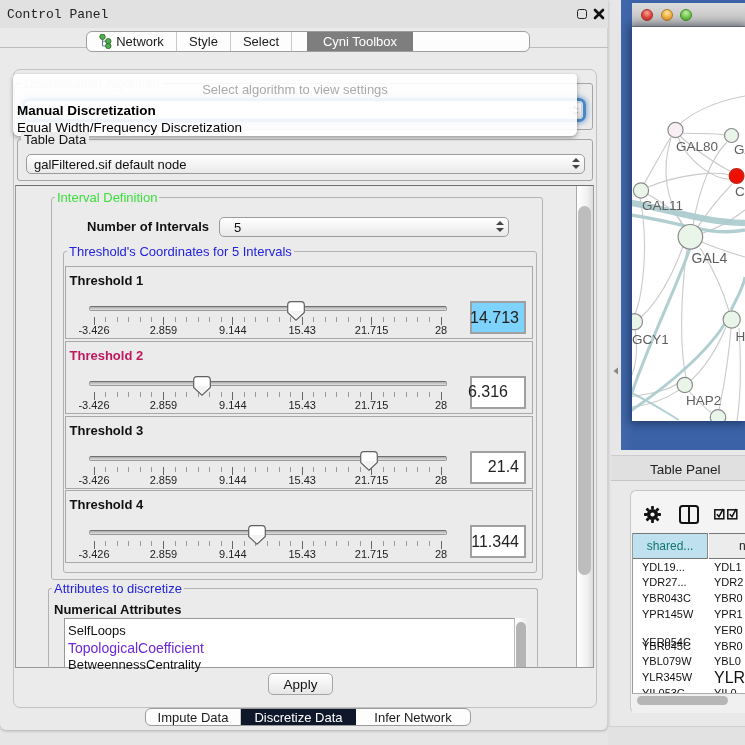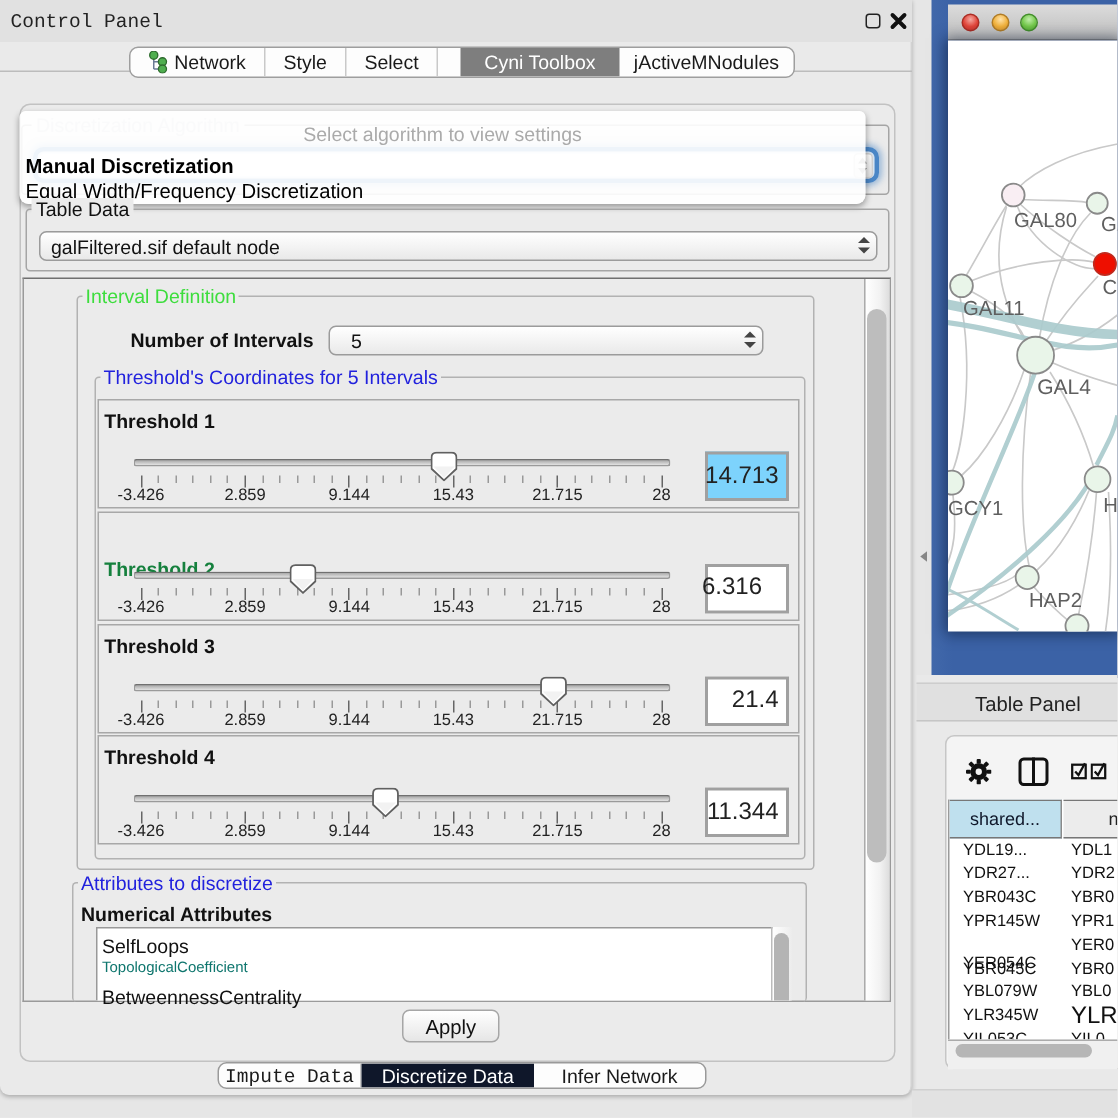--- a/index.html
+++ b/index.html
@@ -30,21 +30,20 @@
       <svg width="13" height="15" viewBox="0 0 13 15" style="margin-right:4px;">
           <path d="M3.5 3 L3.5 12 M3.5 7.2 L9 7.2 M3.5 12 L9 12" stroke="#6a7a95" stroke-width="1" fill="none"></path>
           <circle cx="3.5" cy="2.8" r="2.7" fill="#4fae4f" stroke="#2e6b2e" stroke-width="0.9"></circle>
           <circle cx="9.3" cy="7.2" r="2.7" fill="#4fae4f" stroke="#2e6b2e" stroke-width="0.9"></circle>
           <circle cx="9.3" cy="12" r="2.7" fill="#4fae4f" stroke="#2e6b2e" stroke-width="0.9"></circle>
         </svg>
       Network</div>
     <div style="width:54px;height:100%;border-right:1px solid #c9c9c9;display:flex;align-items:center;justify-content:center;font-size:13px;color:#1a1a1a;">Style</div>
     <div style="width:61px;height:100%;border-right:1px solid #c9c9c9;display:flex;align-items:center;justify-content:center;font-size:13px;color:#1a1a1a;">Select</div>
     <div style="width:106px;height:100%;background:#7e7e7e;display:flex;align-items:center;justify-content:center;font-size:13px;color:#fff;margin-left:15px;">Cyni Toolbox</div>
-    <div style="flex:1;height:100%;display:flex;align-items:center;justify-content:center;font-size:13px;color:#1a1a1a;">jActiveMNodules</div>
   </div>
 
   <div class="abs" style="left:14px;top:83px;width:579px;height:47px;border:1px solid #a5a5a5;border-radius:3px;"></div>
   <div class="lbl" style="left:21px;top:76px;font-size:13px;color:#c2c8ce;background:#ebebeb;padding:0 3px;">Discretization Algorithm</div>
 
   <div class="abs" style="left:22px;top:98px;width:564px;height:24px;background:#ffffff;border:3px solid #4a86c6;border-radius:7px;box-shadow:0 0 4px 2px rgba(74,134,198,0.5), inset 0 0 2px 1px rgba(74,134,198,0.35);"></div>
   <div class="abs" style="left:569px;top:101.5px;width:13px;height:17px;background:linear-gradient(#fafafa,#e0e0e0);border-radius:3px;border:0.5px solid #cfcfcf;"></div>
   <div class="abs" style="left:572px;top:105px;width:0;height:0;border-left:3.5px solid transparent;border-right:3.5px solid transparent;border-bottom:4px solid #8a8a8a;"></div>
   <div class="abs" style="left:572px;top:111.5px;width:0;height:0;border-left:3.5px solid transparent;border-right:3.5px solid transparent;border-top:4px solid #8a8a8a;"></div>
 
@@ -119,21 +118,21 @@
         <div class="lbl" style="left:206.7px;top:57px;width:60px;text-align:center;font-size:11px;color:#222;">15.43</div>
         <div class="lbl" style="left:276.1px;top:57px;width:60px;text-align:center;font-size:11px;color:#222;">21.715</div>
         <div class="lbl" style="left:345.5px;top:57px;width:60px;text-align:center;font-size:11px;color:#222;">28</div>
         <svg class="abs" style="left:221.5px;top:34px;" width="18" height="20" viewBox="0 0 18 20">
           <path d="M4 0.7 L14 0.7 Q17.3 0.7 17.3 4 L17.3 11.5 L9 19.2 L0.7 11.5 L0.7 4 Q0.7 0.7 4 0.7 Z" fill="#ffffff" stroke="#606060" stroke-width="1.2"></path>
           <path d="M2 10 L16 10 L9 17.5 Z" fill="#ededed" opacity="0.7"></path>
         </svg>
         <div class="abs" style="left:404.5px;top:34px;width:56px;height:33px;background:#7dd3fc;border:2px solid #a0a0a0;display:flex;align-items:center;justify-content:flex-end;padding-right:5px;font-size:16px;color:#222;">14.713</div>
       </div>
       <div class="abs" style="left:64.5px;top:340.8px;width:468.5px;height:73px;border:1px solid #a8a8a8;">
-        <div class="lbl" style="left:4px;top:6px;font-size:13px;font-weight:bold;color:#15803d;margin-top:24px;">Threshold 2</div>
+        <div class="lbl" style="left:4px;top:6px;font-size:13px;font-weight:bold;color:#be185d;">Threshold 2</div>
         <div class="abs" style="left:23px;top:39px;width:358px;height:5px;background:linear-gradient(#ababab,#e2e2e2);border:1px solid #9a9a9a;border-top:1px solid #707070;border-radius:2px;"></div>
         <div class="abs" style="left:28.0px;top:50px;width:1px;height:8px;background:#666;"></div>
         <div class="abs" style="left:39.6px;top:50px;width:1px;height:5px;background:#999;"></div>
         <div class="abs" style="left:51.1px;top:50px;width:1px;height:5px;background:#999;"></div>
         <div class="abs" style="left:62.7px;top:50px;width:1px;height:5px;background:#999;"></div>
         <div class="abs" style="left:74.3px;top:50px;width:1px;height:5px;background:#999;"></div>
         <div class="abs" style="left:85.8px;top:50px;width:1px;height:5px;background:#999;"></div>
         <div class="abs" style="left:97.4px;top:50px;width:1px;height:8px;background:#666;"></div>
         <div class="abs" style="left:109.0px;top:50px;width:1px;height:5px;background:#999;"></div>
         <div class="abs" style="left:120.5px;top:50px;width:1px;height:5px;background:#999;"></div>
@@ -264,30 +263,30 @@
         <div class="abs" style="left:404.5px;top:34px;width:56px;height:33px;background:#fff;border:2px solid #a0a0a0;display:flex;align-items:center;justify-content:flex-end;padding-right:5px;font-size:16px;color:#222;">11.344</div>
       </div>
     </div>
 
   <div class="abs" style="left:48px;top:588px;width:490px;height:80px;border:1px solid #b2b2b2;border-radius:3px;border-bottom:none;"></div>
   <div class="lbl" style="left:52px;top:581px;font-size:13px;color:#2222dd;background:#ebebeb;padding:0 2px;">Attributes to discretize</div>
   <div class="lbl" style="left:54px;top:602px;font-size:13px;font-weight:bold;color:#111;">Numerical Attributes</div>
 
   <div class="abs" style="left:64px;top:618px;width:464px;height:49px;background:#ffffff;border:1px solid #999;border-bottom:none;"></div>
   <div class="lbl" style="left:68px;top:623px;font-size:13px;color:#111;">SelfLoops</div>
-  <div class="lbl" style="left:68px;top:640px;font-size:10px;color:#0f766e;">TopologicalCoefficient</div>
+  <div class="lbl" style="left:68px;top:640px;font-size:14px;color:#6d28d9;">TopologicalCoefficient</div>
   <div class="lbl" style="left:68px;top:657px;font-size:13px;color:#111;">BetweennessCentrality</div>
 
   <div class="abs" style="left:514px;top:618px;width:14px;height:49px;background:linear-gradient(to right,#ffffff,#ececec);border-left:1px solid #bbb;"></div>
   <div class="abs" style="left:516px;top:622px;width:10px;height:45px;background:#b4b4b4;border-radius:5px 5px 0 0;"></div>
 
   <div class="abs" style="left:268px;top:673px;width:65px;height:22px;background:linear-gradient(#ffffff,#e6e6e6);border:1px solid #a6a6a6;border-radius:5px;display:flex;align-items:center;justify-content:center;font-size:13.5px;color:#111;">Apply</div>
 
   <div class="abs" style="left:145px;top:708px;width:326px;height:18px;background:#fdfdfd;border:1px solid #9a9a9a;border-radius:6px;overflow:hidden;display:flex;">
-    <div style="width:95px;height:100%;border-right:1px solid #c9c9c9;display:flex;align-items:center;justify-content:center;font-size:13px;color:#1a1a1a;font-family:Liberation Mono, monospace;">Impute Data</div>
+    <div style="width:95px;height:100%;border-right:1px solid #c9c9c9;display:flex;align-items:center;justify-content:center;font-size:13px;color:#1a1a1a;">Impute Data</div>
     <div style="width:115px;height:100%;background:#0f172a;display:flex;align-items:center;justify-content:center;font-size:13px;color:#fff;">Discretize Data</div>
     <div style="flex:1;height:100%;display:flex;align-items:center;justify-content:center;font-size:13px;color:#1a1a1a;">Infer Network</div>
   </div>
 </div>
 
 <svg class="abs" style="left:612px;top:366px;" width="8" height="10" viewBox="0 0 8 10">
     <path d="M1.5 5 L6 1.5 L6 8.5 Z" fill="#6f6f6f" opacity="0.8"></path>
   </svg>
 
 <div class="abs" id="netwin" style="left:621px;top:0;width:124px;height:452px;background:linear-gradient(to right,#4168aa,#3b62a6 14px);border-bottom:2px solid #2e4e86;"></div>
@@ -383,21 +382,21 @@
 <svg class="abs" style="left:714px;top:508px;" width="11" height="12" viewBox="0 0 11 12">
     <rect x="0.8" y="1.8" width="9" height="9" fill="none" stroke="#111" stroke-width="1.5"></rect>
     <path d="M2.8 6.3 L5 8.7 L9.3 0.8" fill="none" stroke="#111" stroke-width="1.5"></path>
   </svg>
 <svg class="abs" style="left:727px;top:508px;" width="11" height="12" viewBox="0 0 11 12">
     <rect x="0.8" y="1.8" width="9" height="9" fill="none" stroke="#111" stroke-width="1.5"></rect>
     <path d="M2.8 6.3 L5 8.7 L9.3 0.8" fill="none" stroke="#111" stroke-width="1.5"></path>
   </svg>
 
 <div class="abs" style="left:632px;top:533px;width:113px;height:160px;background:#ffffff;border-left:1px solid #9a9a9a;overflow:hidden;">
-  <div style="position:absolute;left:0;top:0;width:75px;height:26px;background:#bfe0ee;border-top:1px solid #777;border-bottom:1.5px solid #777;border-right:1px solid #8a8a8a;display:flex;align-items:center;justify-content:center;font-size:12px;color:#0f172a;">shared...</div>
+  <div style="position:absolute;left:0;top:0;width:75px;height:26px;background:#bfe0ee;border-top:1px solid #777;border-bottom:1.5px solid #777;border-right:1px solid #8a8a8a;display:flex;align-items:center;justify-content:center;font-size:12px;color:#0f766e;">shared...</div>
   <div style="position:absolute;left:76px;top:0;width:40px;height:26px;background:#ececec;border-top:1px solid #777;border-bottom:1.5px solid #777;display:flex;align-items:center;font-size:12px;color:#222;padding-left:30px;">n</div>
   <div id="rows">
       <div style="position:absolute;left:9px;top:26.5px;height:15.8px;line-height:15.8px;font-size:11px;color:#111;white-space:nowrap;">YDL19...</div>
       <div style="position:absolute;left:81px;top:26.5px;height:15.8px;line-height:15.8px;font-size:11px;color:#111;white-space:nowrap;">YDL1</div>
       <div style="position:absolute;left:9px;top:42.3px;height:15.8px;line-height:15.8px;font-size:11px;color:#111;white-space:nowrap;">YDR27...</div>
       <div style="position:absolute;left:81px;top:42.3px;height:15.8px;line-height:15.8px;font-size:11px;color:#111;white-space:nowrap;">YDR2</div>
       <div style="position:absolute;left:9px;top:58.1px;height:15.8px;line-height:15.8px;font-size:11px;color:#111;white-space:nowrap;">YBR043C</div>
       <div style="position:absolute;left:81px;top:58.1px;height:15.8px;line-height:15.8px;font-size:11px;color:#111;white-space:nowrap;">YBR0</div>
       <div style="position:absolute;left:9px;top:73.9px;height:15.8px;line-height:15.8px;font-size:11px;color:#111;white-space:nowrap;">YPR145W</div>
       <div style="position:absolute;left:81px;top:73.9px;height:15.8px;line-height:15.8px;font-size:11px;color:#111;white-space:nowrap;">YPR1</div>

